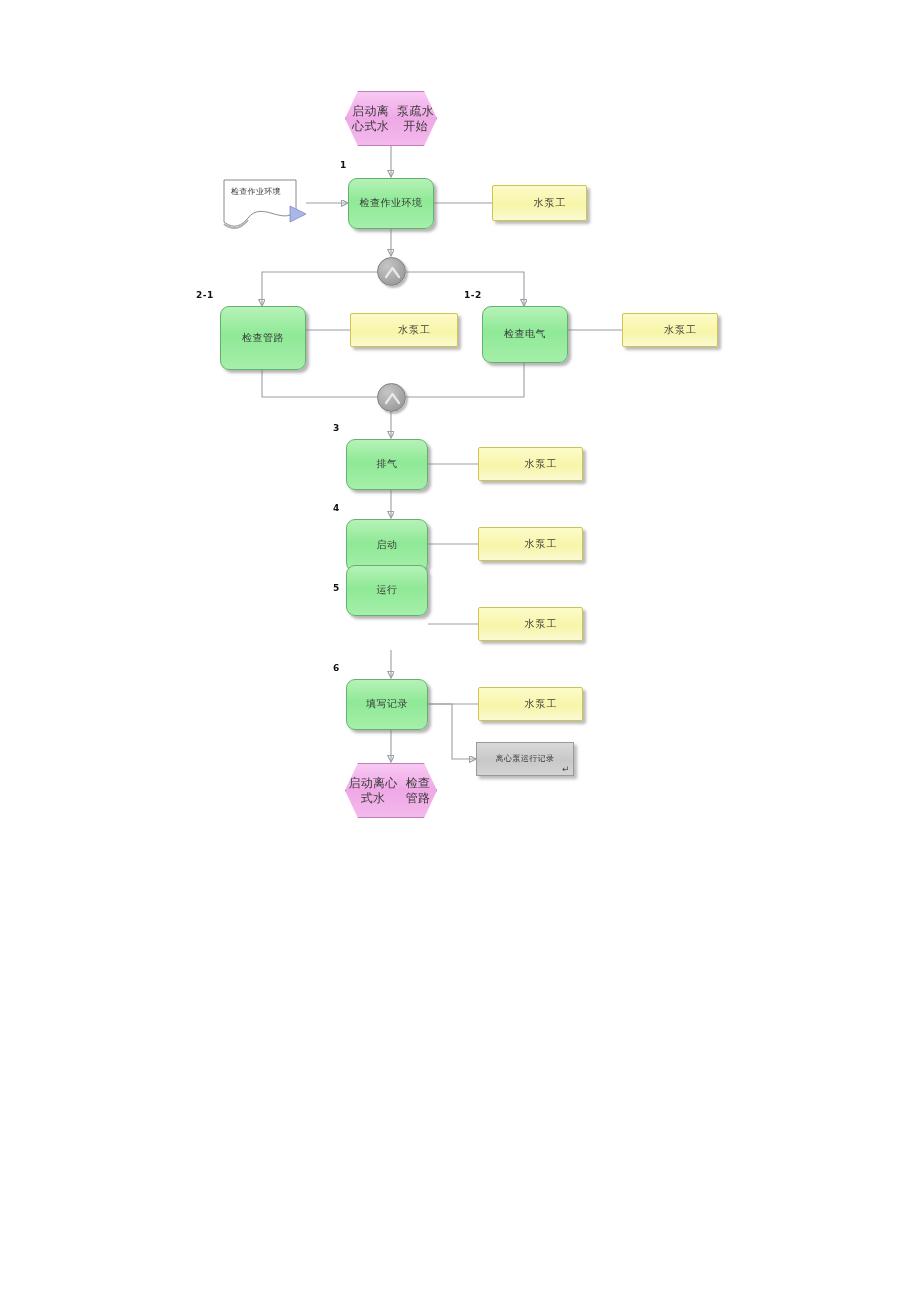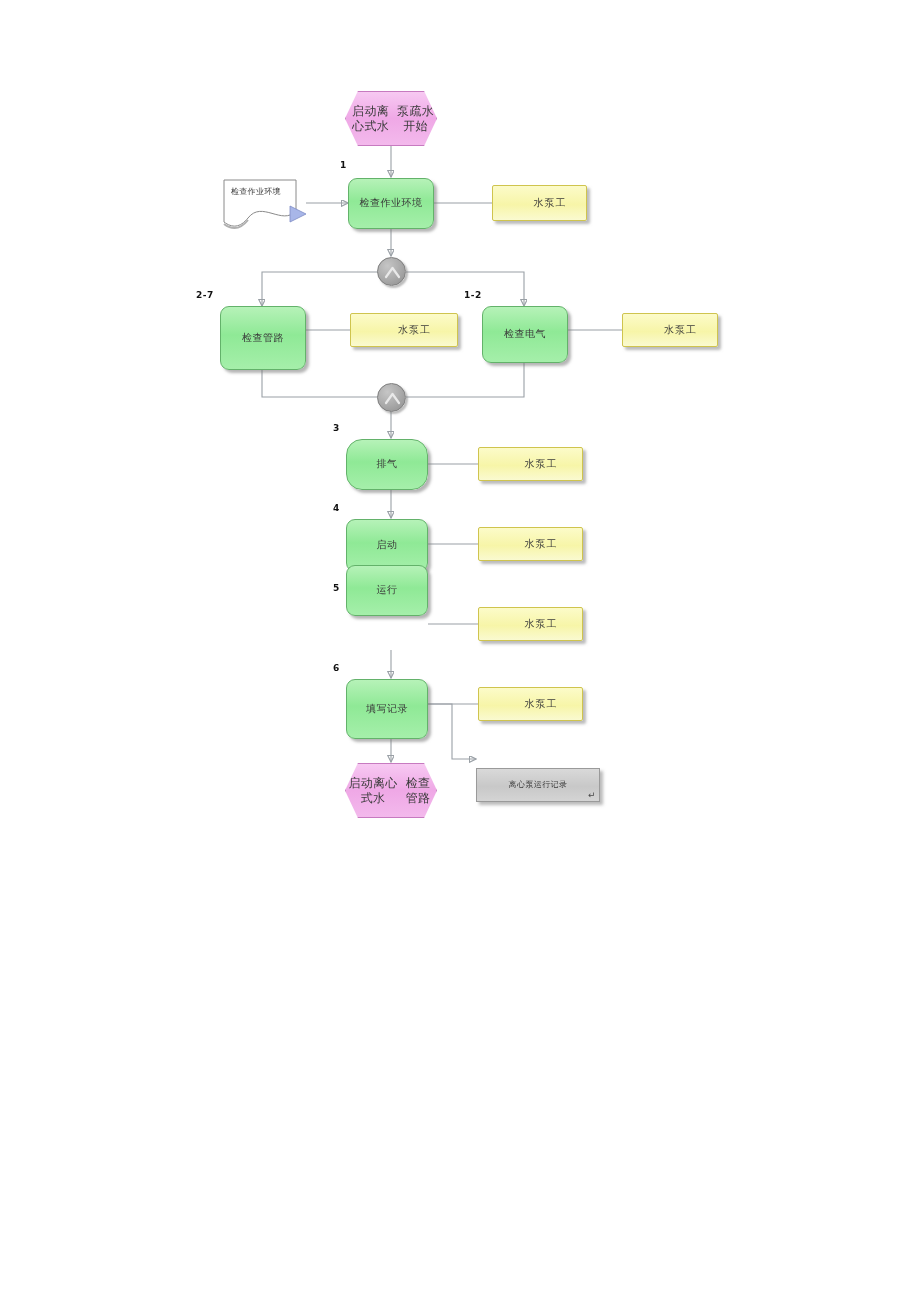--- a/index.html
+++ b/index.html
@@ -199,21 +199,21 @@
   <div class="node role" style="left:492px; top:185px; width:95px; height:36px;">
     <span>水泵工</span>
   </div>
 
   <div class="node junction" style="left:377px; top:257px; width:29px; height:29px;">
     <svg width="29" height="29" viewBox="0 0 29 29">
       <path d="M8,19 L14.5,10 L21,19" fill="none" stroke="#e9e9e9" stroke-width="2.2" stroke-linecap="round" stroke-linejoin="round"></path>
     </svg>
   </div>
 
-  <div class="steplabel" style="left:196px; top:290px;">2-7</div>
+  <div class="steplabel" style="left:196px; top:290px;">2-1</div>
   <div class="node proc" style="left:220px; top:306px; width:86px; height:64px;">
     <span>检查管路</span>
   </div>
   <div class="node role" style="left:350px; top:313px; width:108px; height:34px;">
     <span>水泵工</span>
   </div>
 
   <div class="steplabel" style="left:464px; top:290px;">1-2</div>
   <div class="node proc" style="left:482px; top:306px; width:86px; height:57px;">
     <span>检查电气</span>
@@ -222,21 +222,21 @@
     <span>水泵工</span>
   </div>
 
   <div class="node junction" style="left:377px; top:383px; width:29px; height:29px;">
     <svg width="29" height="29" viewBox="0 0 29 29">
       <path d="M8,19 L14.5,10 L21,19" fill="none" stroke="#e9e9e9" stroke-width="2.2" stroke-linecap="round" stroke-linejoin="round"></path>
     </svg>
   </div>
 
   <div class="steplabel" style="left:333px; top:423px;">3</div>
-  <div class="node proc" style="left:346px; top:439px; width:82px; height:51px;border-radius:16px;">
+  <div class="node proc" style="left:346px; top:439px; width:82px; height:51px;">
     <span>排气</span>
   </div>
   <div class="node role" style="left:478px; top:447px; width:105px; height:34px;">
     <span>水泵工</span>
   </div>
 
   <div class="steplabel" style="left:333px; top:503px;">4</div>
   <div class="node proc" style="left:346px; top:519px; width:82px; height:53px;">
     <span>启动</span>
   </div>
@@ -246,28 +246,28 @@
 
   <div class="steplabel" style="left:333px; top:583px;">5</div>
   <div class="node proc" style="left:346px; top:565px; width:82px; height:51px;">
     <span>运行</span>
   </div>
   <div class="node role" style="left:478px; top:607px; width:105px; height:34px;">
     <span>水泵工</span>
   </div>
 
   <div class="steplabel" style="left:333px; top:663px;">6</div>
-  <div class="node proc" style="left:346px; top:679px; width:82px; height:60px;">
+  <div class="node proc" style="left:346px; top:679px; width:82px; height:51px;">
     <span>填写记录</span>
   </div>
   <div class="node role" style="left:478px; top:687px; width:105px; height:34px;">
     <span>水泵工</span>
   </div>
 
-  <div class="node store" style="left:476px; top:742px; width:124px; height:34px; position:absolute;margin-top:26px;">
+  <div class="node store" style="left:476px; top:742px; width:98px; height:34px; position:absolute;">
     <span>离心泵运行记录</span>
     <span class="corner-glyph">↵</span>
   </div>
 
   <div class="node term" style="left:345px; top:763px; width:92px; height:55px;">
     <span>启动离心式水</span>
     <span>检查管路</span>
   </div>
 
 </div>

